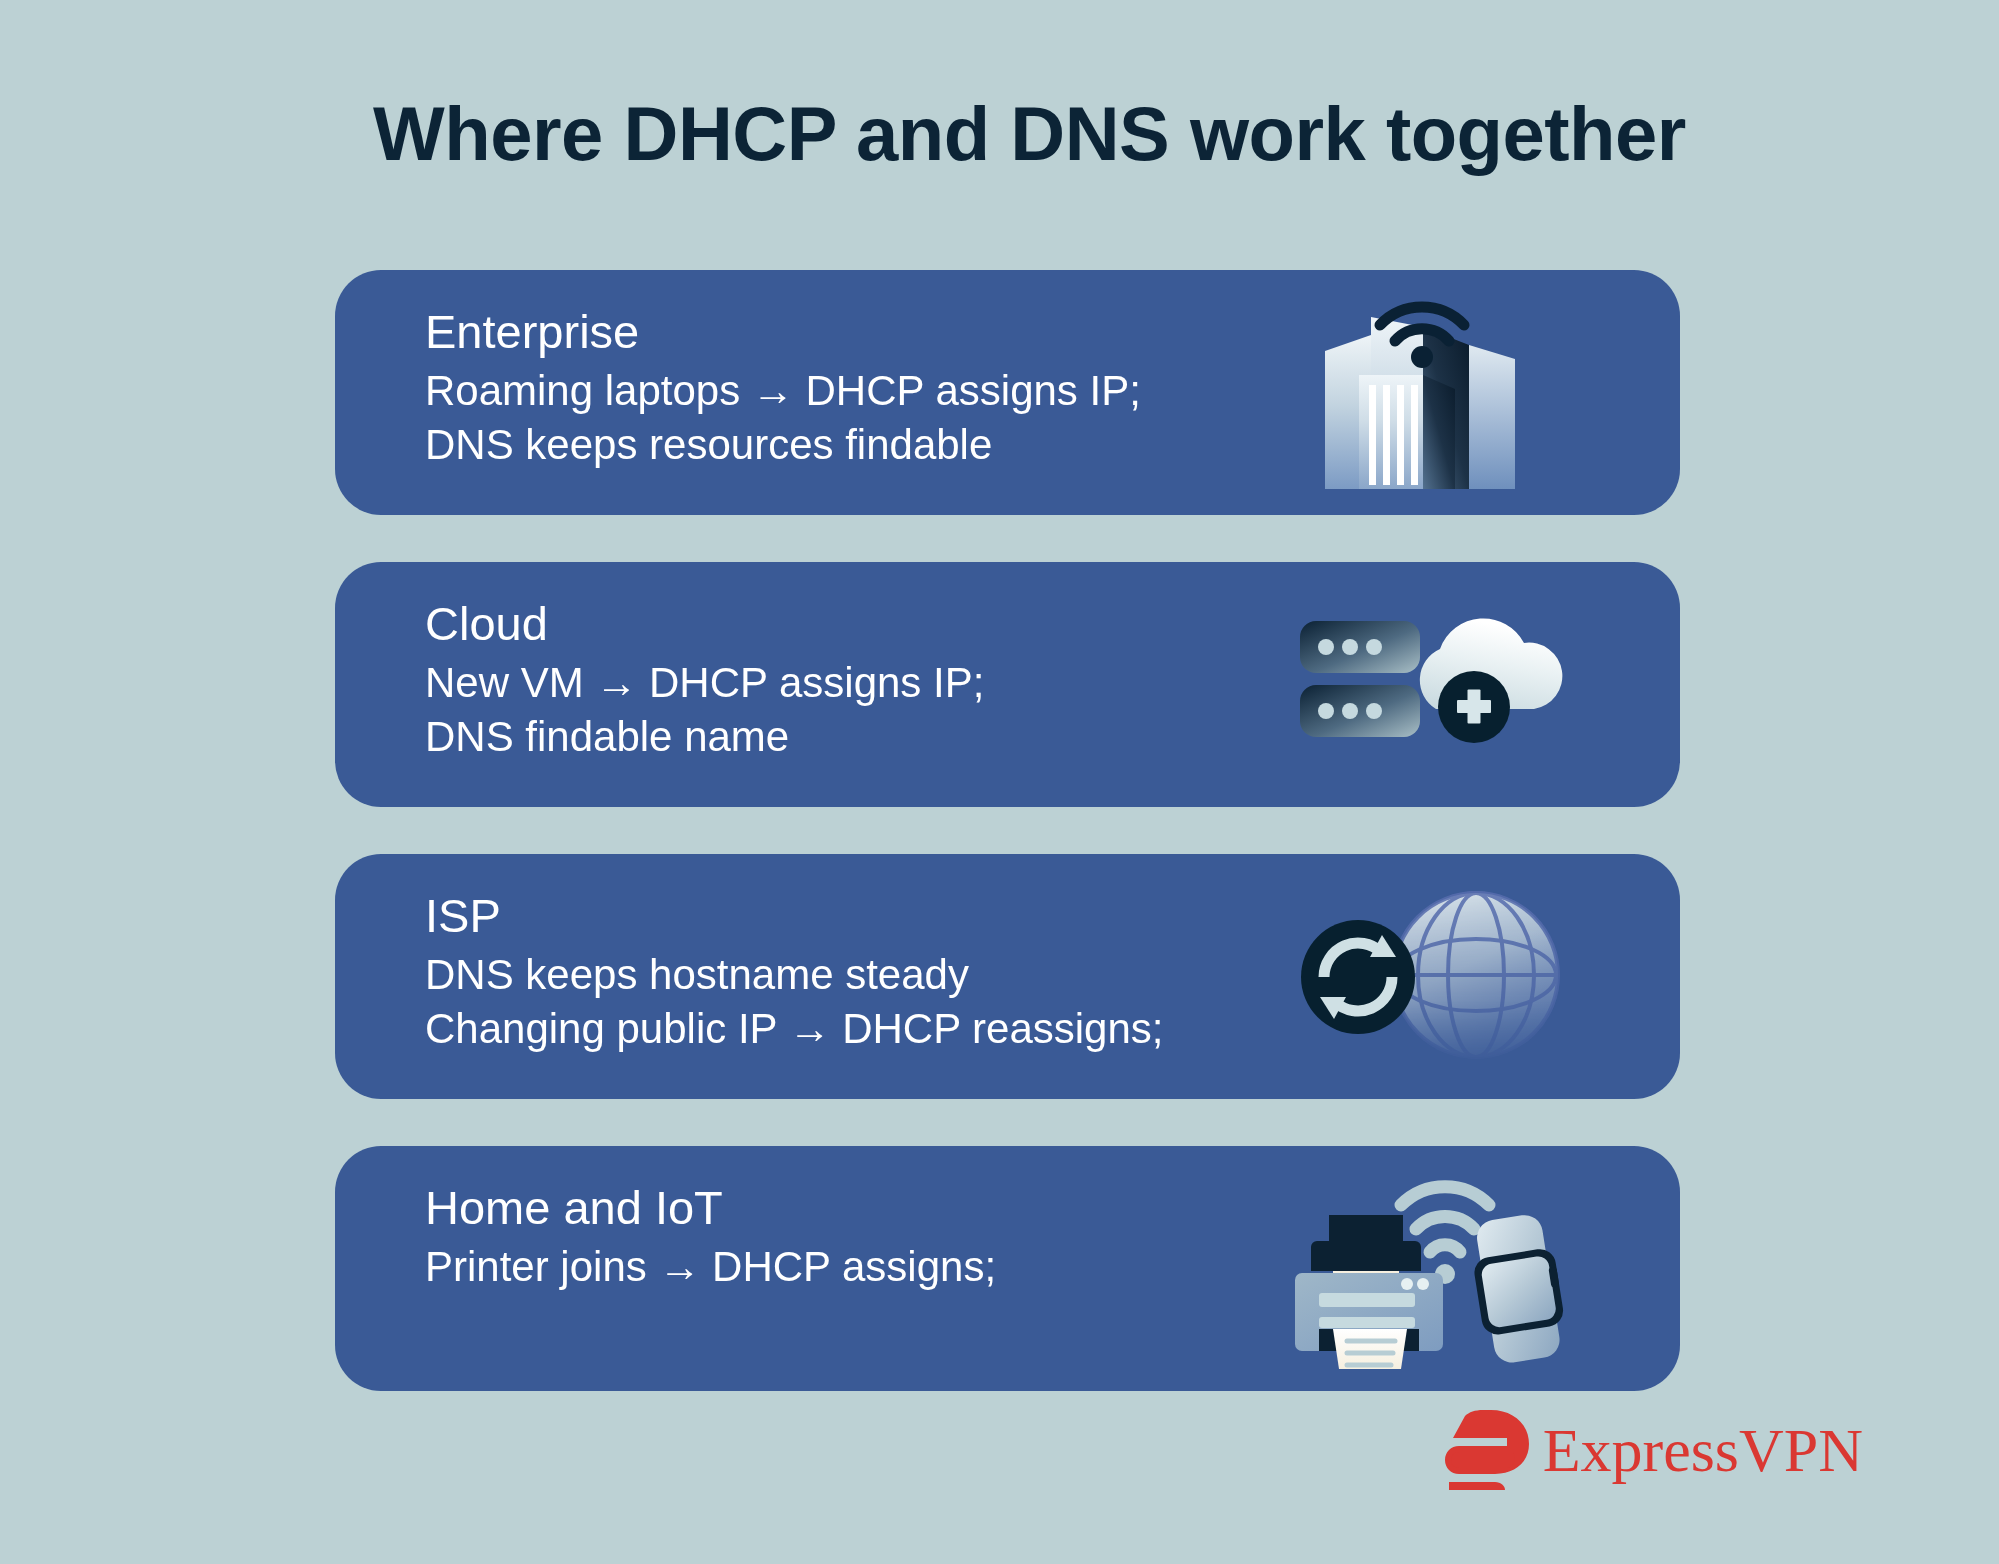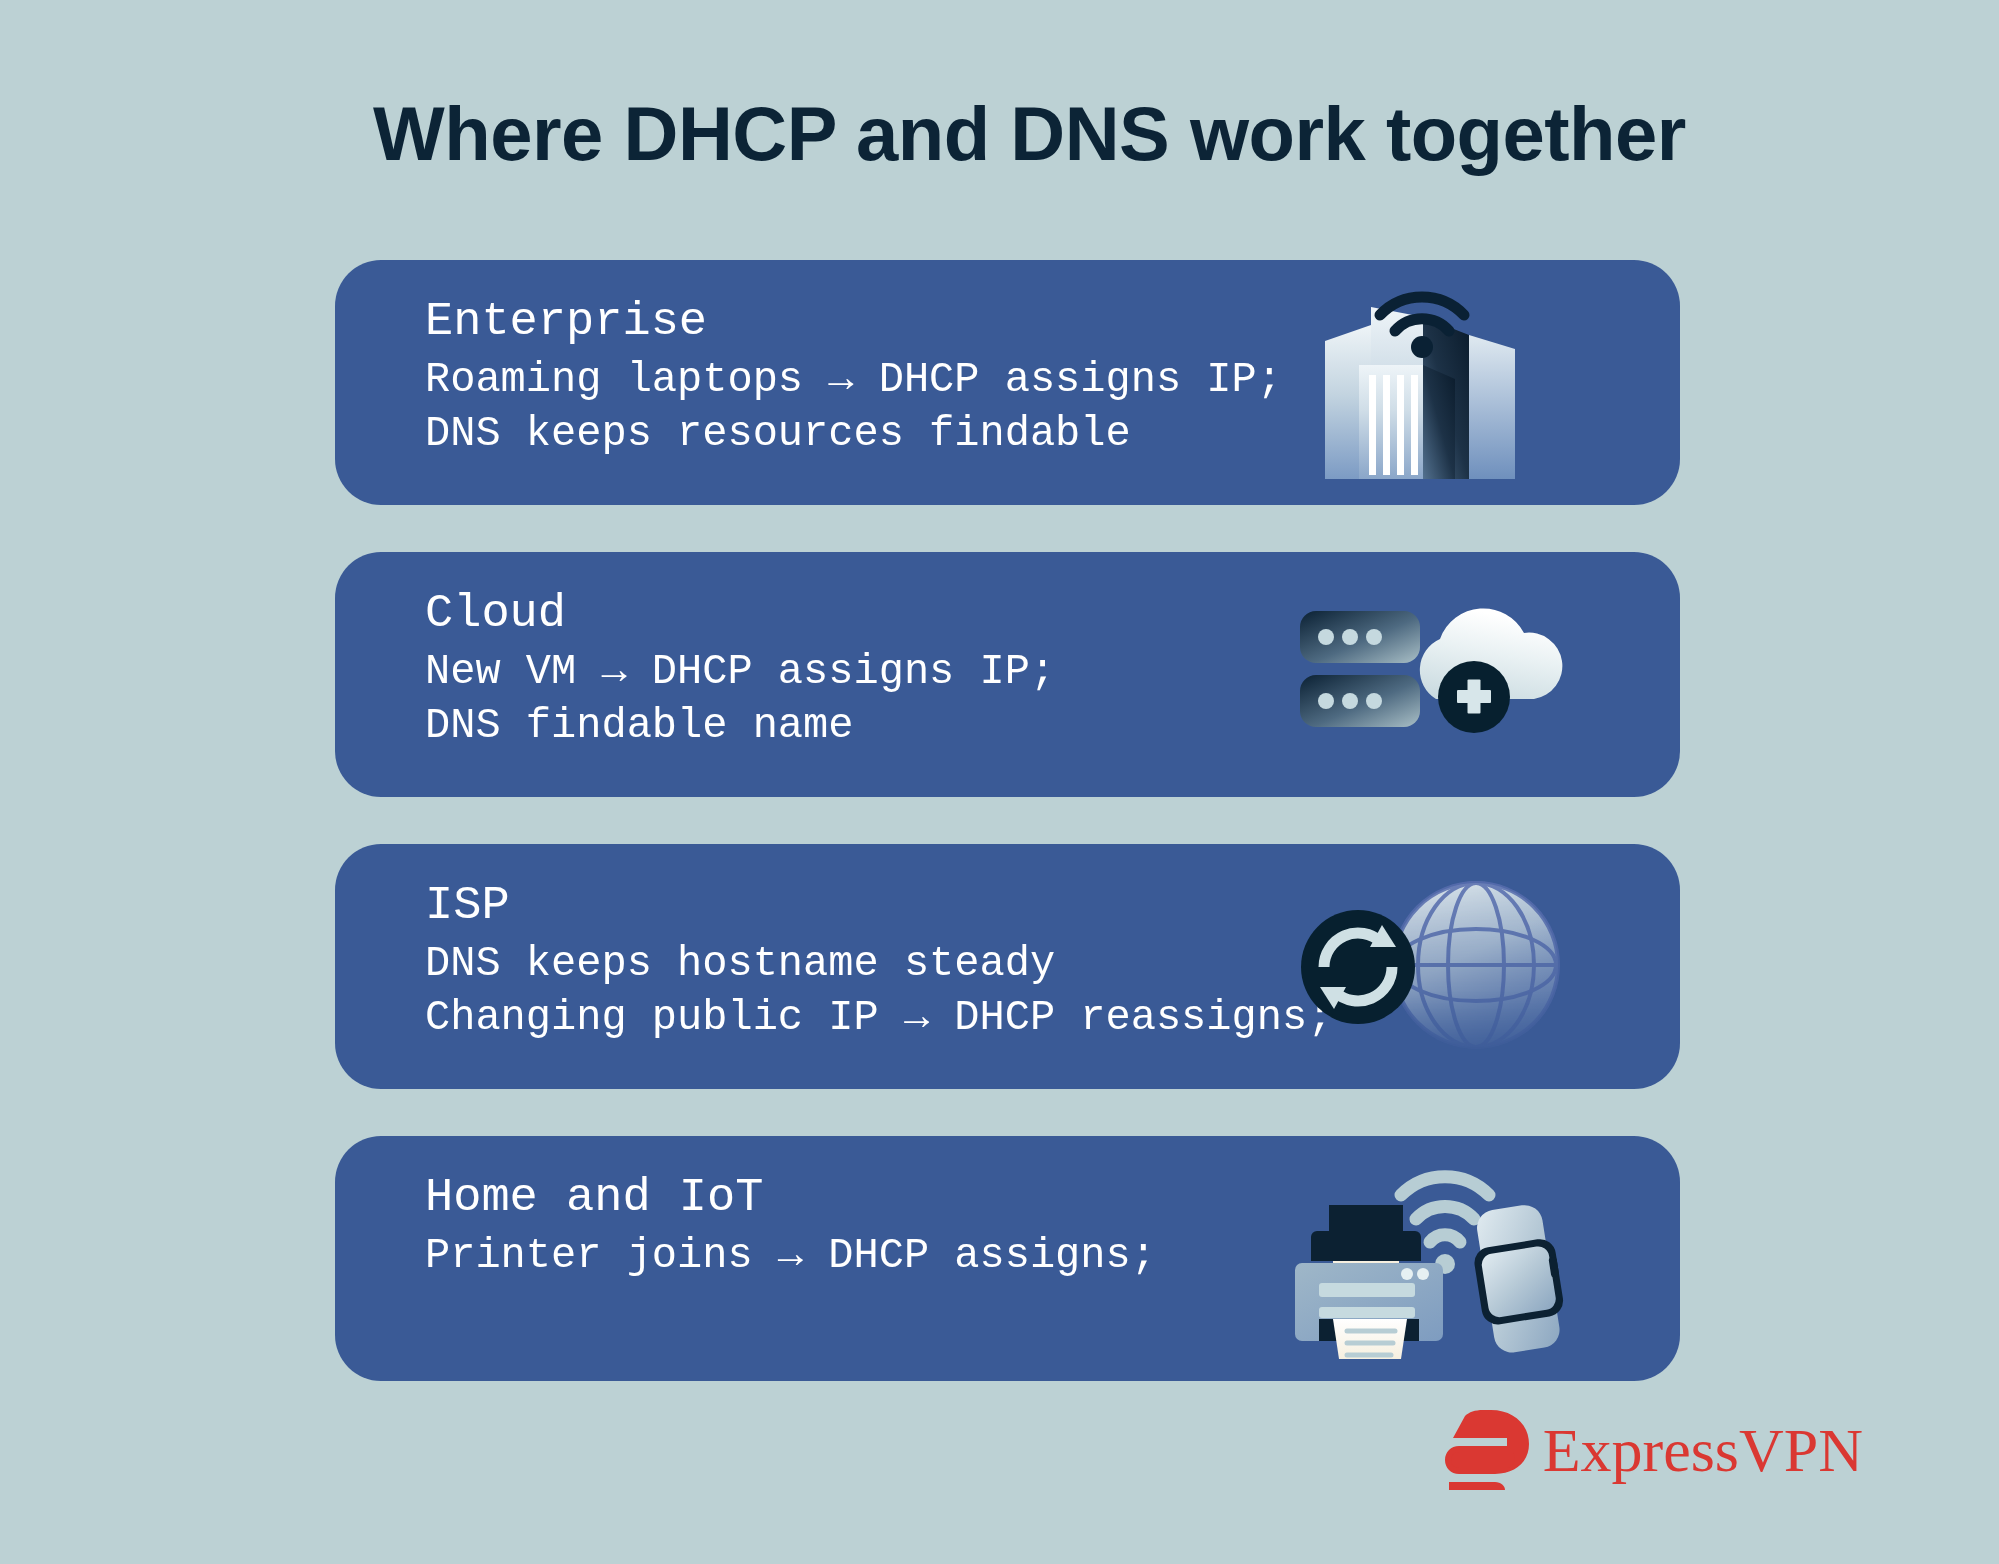--- a/index.html
+++ b/index.html
@@ -34,23 +34,22 @@
     letter-spacing: -0.5px;
     line-height: 1.1;
     white-space: nowrap;
     padding-left: 30px;
   }
 
   
   .cards {
     position: absolute;
     left: 335px;
-    top: 260px;
+    top: 270px;
     width: 1345px;
-    font-family: Liberation Mono, monospace;
   }
 
   .card {
     position: relative;
     box-sizing: border-box;
     width: 1345px;
     height: 245px;
     background: #3a5a96;
     border-radius: 46px;
     margin-bottom: 47px;

